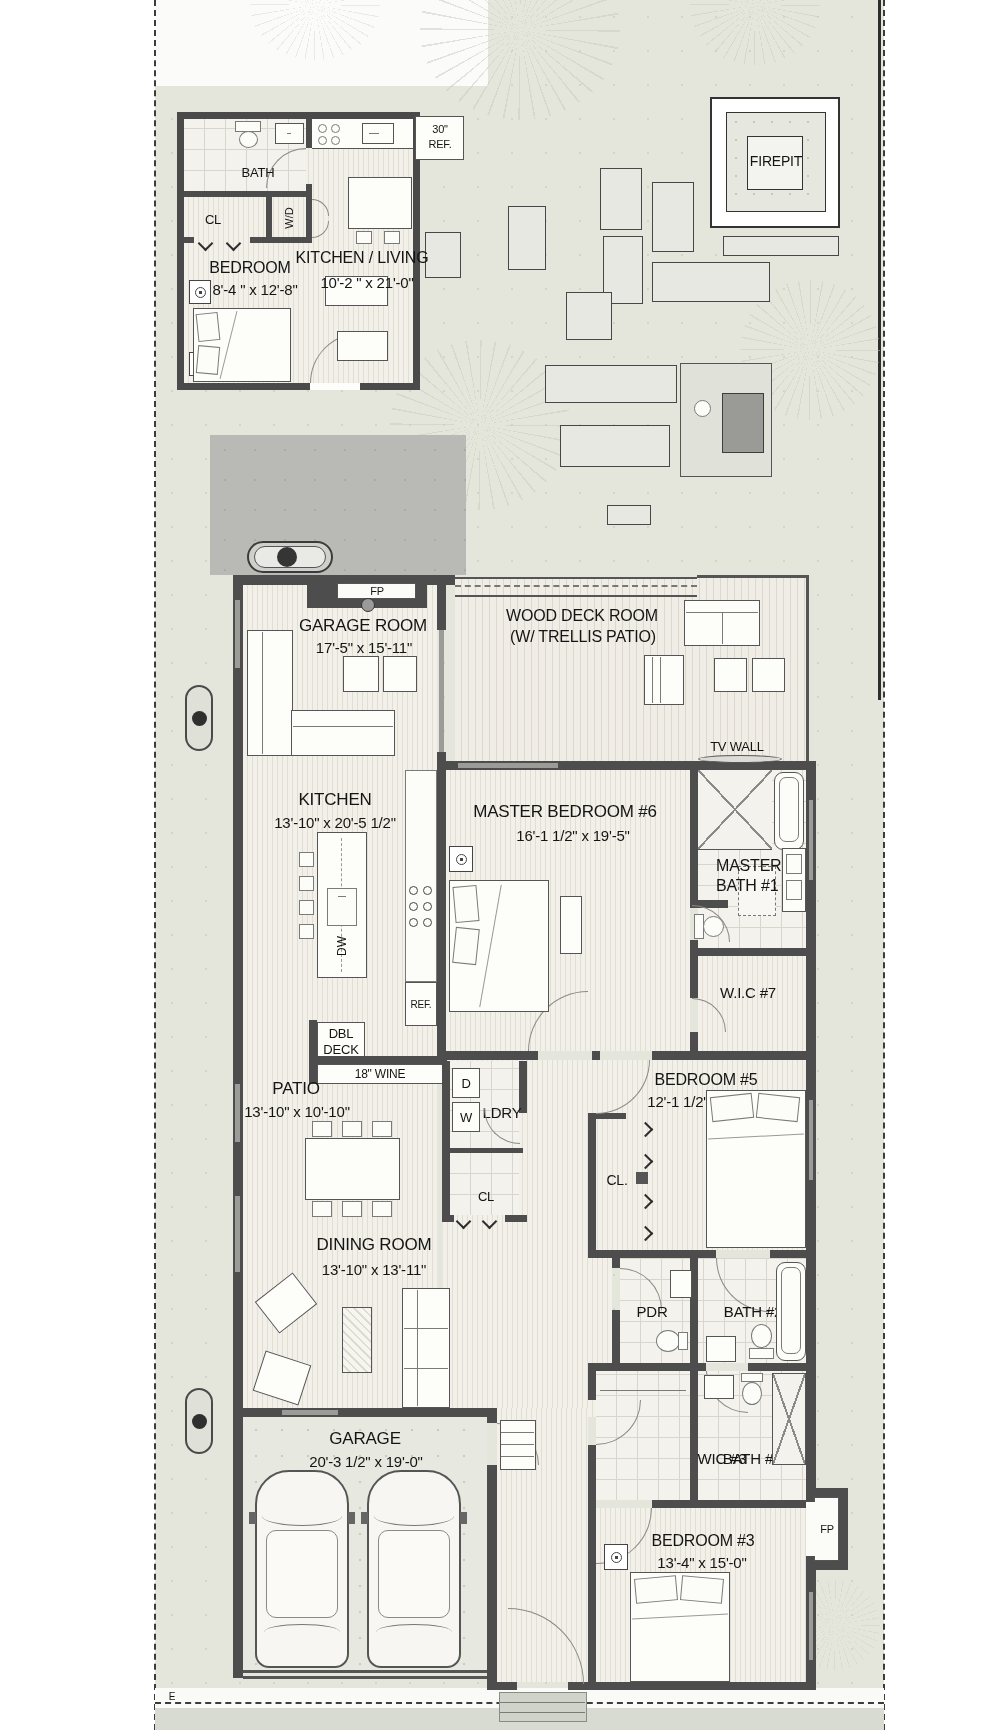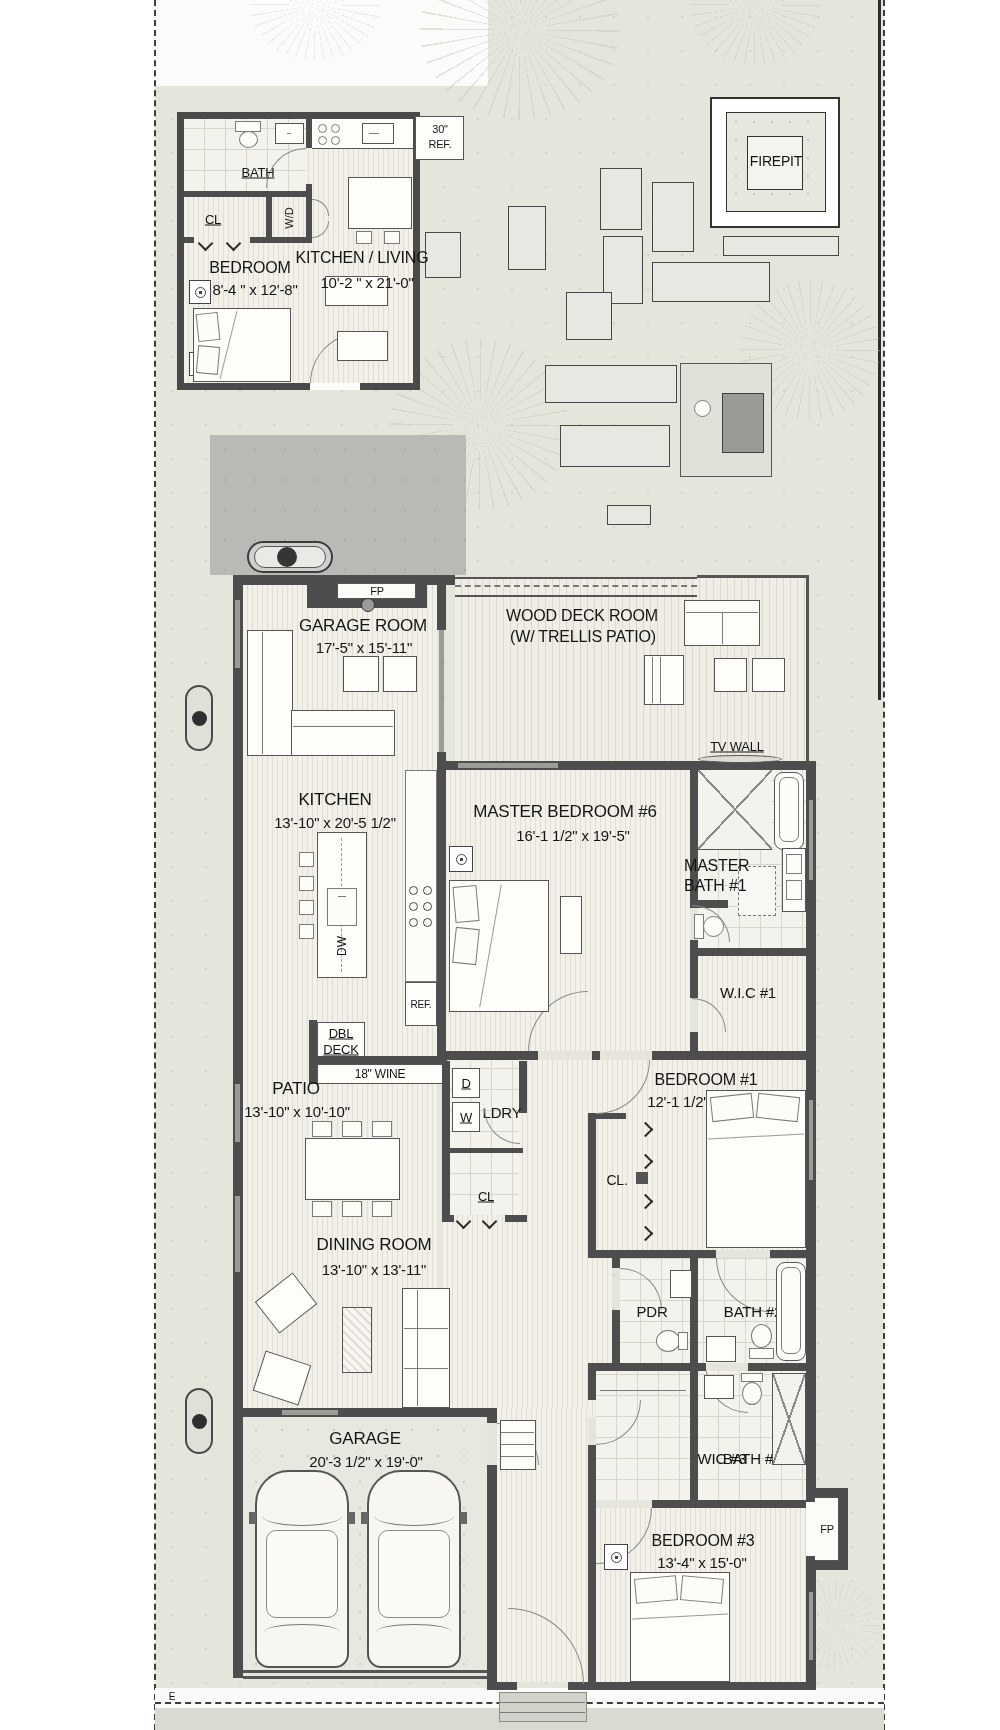--- a/index.html
+++ b/index.html
@@ -16,24 +16,24 @@
   .wall{position:absolute;background:#4d4d4d;}
   .wlight{position:absolute;background:#9b9b98;}
   .stone{position:absolute;background:#e7e8e1;border:1.6px solid #474747;}
   .fx{position:absolute;background:#fdfdfa;border:1.5px solid #555;}
   .fxl{position:absolute;background:#fcfcf9;border:1px solid #7a7a78;}
   .oval{border-radius:50%;}
   .rnd{border-radius:9px;}
   .hl{position:absolute;background:#7a7a78;height:1px;}
   .vl{position:absolute;background:#7a7a78;width:1px;}
   .L{position:absolute;transform:translate(-50%,-50%);white-space:nowrap;letter-spacing:-.2px;}
-  .Ll{position:absolute;transform:translate(0,-50%);white-space:nowrap;letter-spacing:-.2px;}
+  .Ll{position:absolute;transform:translate(0,-50%);white-space:nowrap;letter-spacing:-.2px;margin-left:32px;}
   .Lr{position:absolute;transform:translate(-50%,-50%) rotate(-90deg);white-space:nowrap;}
   .s17{font-size:17px;}.s16{font-size:16px;}.s15{font-size:15px;}.s14{font-size:14px;}
-  .s13{font-size:13px;text-decoration:underline;}.s12{font-size:12px;}.s11{font-size:11px;}.s10{font-size:10px;}
+  .s13{font-size:13px;}.s12{font-size:12px;}.s11{font-size:11px;}.s10{font-size:10px;}
   .arc{position:absolute;}
   .arc-tl{border-top:1.5px solid #8a8a88;border-left:1.5px solid #8a8a88;border-top-left-radius:100% 100%;}
   .arc-tr{border-top:1.5px solid #8a8a88;border-right:1.5px solid #8a8a88;border-top-right-radius:100% 100%;}
   .arc-bl{border-bottom:1.5px solid #8a8a88;border-left:1.5px solid #8a8a88;border-bottom-left-radius:100% 100%;}
   .arc-br{border-bottom:1.5px solid #8a8a88;border-right:1.5px solid #8a8a88;border-bottom-right-radius:100% 100%;}
   .chevR{position:absolute;width:11px;height:11px;border-right:2.6px solid #2d2d2d;border-bottom:2.6px solid #2d2d2d;transform:rotate(-45deg);}
   .chevD{position:absolute;width:11px;height:11px;border-right:2.6px solid #2d2d2d;border-bottom:2.6px solid #2d2d2d;transform:rotate(45deg);}
   .burst{position:absolute;border-radius:50%;background:repeating-conic-gradient(#c6ccbb 0 1.1deg,transparent 1.1deg 10deg);opacity:.5;}
   .xbox{background-image:linear-gradient(to top right,transparent calc(50% - 1px),#8a8a88 calc(50% - 1px) calc(50% + 1px),transparent calc(50% + 1px)),linear-gradient(to bottom right,transparent calc(50% - 1px),#8a8a88 calc(50% - 1px) calc(50% + 1px),transparent calc(50% + 1px));}
   .outlet{position:absolute;border:1.5px solid #444;background:#fff;}
@@ -335,21 +335,21 @@
   <div class="fx rnd" style="left:774px;top:772px;width:30px;height:78px;"></div>
   <div class="fxl" style="left:779px;top:777px;width:20px;height:65px;border-radius:7px;"></div>
   <div class="fxl" style="left:694px;top:914px;width:10px;height:25px;"></div>
   <div class="fxl oval" style="left:703px;top:916px;width:21px;height:21px;"></div>
   <div class="abs" style="left:738px;top:866px;width:38px;height:50px;border:1.5px dashed #777;background:#f8f7f3;"></div>
   <div class="fx" style="left:782px;top:848px;width:24px;height:64px;"></div>
   <div class="fxl" style="left:786px;top:854px;width:16px;height:20px;"></div>
   <div class="fxl" style="left:786px;top:880px;width:16px;height:20px;"></div>
   <div class="Ll s16" style="left:684px;top:866px;">MASTER</div>
   <div class="Ll s16" style="left:684px;top:886px;">BATH #1</div>
-  <div class="L s15" style="left:748px;top:992px;">W.I.C #1</div>
+  <div class="L s15" style="left:748px;top:992px;">W.I.C #7</div>
 
   <div class="wall" style="left:442px;top:1061px;width:8px;height:160px;"></div>
   <div class="wall" style="left:519px;top:1061px;width:8px;height:52px;"></div>
   <div class="fx" style="left:452px;top:1068px;width:28px;height:30px;"></div>
   <div class="L s13" style="left:466px;top:1083px;">D</div>
   <div class="fx" style="left:452px;top:1102px;width:28px;height:30px;"></div>
   <div class="L s13" style="left:466px;top:1117px;">W</div>
   <div class="L s15" style="left:502px;top:1112px;">LDRY</div>
   <div class="arc arc-bl" style="left:484px;top:1108px;width:36px;height:36px;"></div>
   <div class="wall" style="left:442px;top:1148px;width:81px;height:5px;"></div>
@@ -362,21 +362,21 @@
   <div class="L s17" style="left:296px;top:1089px;">PATIO</div>
   <div class="L s15" style="left:297px;top:1111px;">13'-10" x 10'-10"</div>
   <div class="fx" style="left:305px;top:1138px;width:95px;height:62px;"></div>
   <div class="fxl" style="left:312px;top:1121px;width:20px;height:16px;"></div>
   <div class="fxl" style="left:342px;top:1121px;width:20px;height:16px;"></div>
   <div class="fxl" style="left:372px;top:1121px;width:20px;height:16px;"></div>
   <div class="fxl" style="left:312px;top:1201px;width:20px;height:16px;"></div>
   <div class="fxl" style="left:342px;top:1201px;width:20px;height:16px;"></div>
   <div class="fxl" style="left:372px;top:1201px;width:20px;height:16px;"></div>
 
-  <div class="L s16" style="left:706px;top:1080px;">BEDROOM #1</div>
+  <div class="L s16" style="left:706px;top:1080px;">BEDROOM #5</div>
   <div class="L s15" style="left:704px;top:1101px;">12'-1 1/2" x 13'-0"</div>
   <div class="L s14" style="left:617px;top:1180px;">CL.</div>
   <span class="chevR" style="left:640px;top:1124px;"></span>
   <span class="chevR" style="left:640px;top:1156px;"></span>
   <span class="chevR" style="left:640px;top:1196px;"></span>
   <span class="chevR" style="left:640px;top:1228px;"></span>
   <div class="abs" style="left:636px;top:1172px;width:12px;height:12px;background:#555;"></div>
   <div class="fx" style="left:706px;top:1090px;width:100px;height:158px;"></div>
   <div class="fxl" style="left:711px;top:1095px;width:42px;height:25px;transform:rotate(-6deg);"></div>
   <div class="fxl" style="left:757px;top:1095px;width:42px;height:25px;transform:rotate(6deg);"></div>

